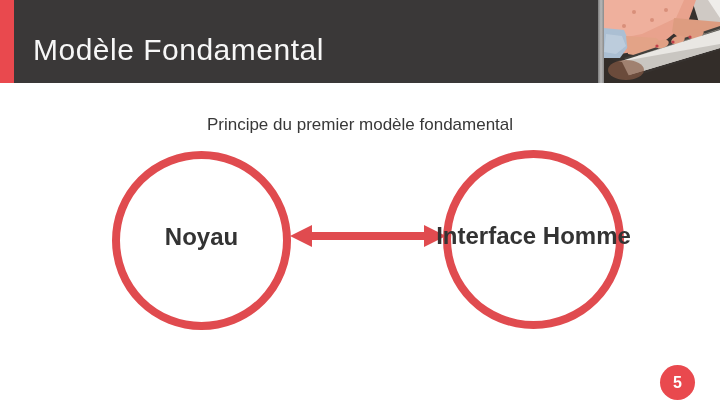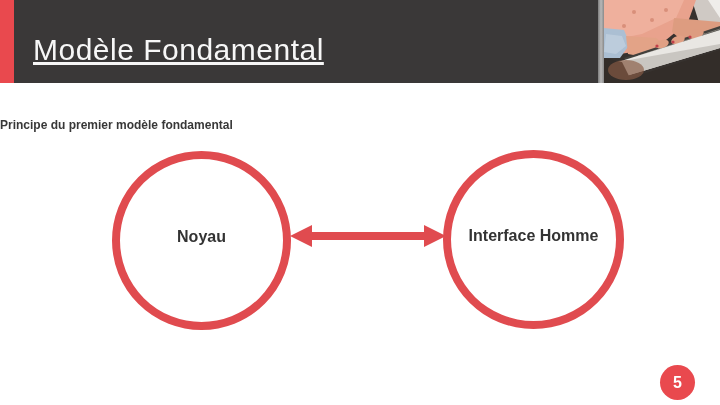--- a/index.html
+++ b/index.html
@@ -24,59 +24,58 @@
     background: #3A3838;
     display: flex; align-items: center;
   }
   .titlebar h1 {
     margin: 16px 0 0 19px;
     color: #F7F7F7;
     font-size: 30px;
     font-weight: 400;
     letter-spacing: 0.5px;
     white-space: nowrap;
-    text-decoration: underline;
   }
   .header-divider {
     position: absolute; left: 598px; top: 0;
     width: 6px; height: 83px;
     background: linear-gradient(90deg, #7e7e7e, #b9b9b9 50%, #8a8a8a);
   }
   .photo {
     position: absolute; left: 604px; top: 0;
     width: 116px; height: 83px;
     overflow: hidden;
   }
   .photo svg { display: block; }
 
   
   .subtitle {
     position: absolute; left: 0; top: 115px;
     width: 720px;
-    text-align: left;
+    text-align: center;
     color: #383838;
-    font-size: 12px;
-    font-weight: 700;
+    font-size: 17px;
+    font-weight: 400;
     line-height: 20px;
   }
 
   
   .node {
     position: absolute;
     border: 8px solid #E04B4F;
     border-radius: 50%;
     background: #ffffff;
     box-sizing: border-box;
     display: flex; align-items: center; justify-content: center;
   }
   .node-left  { left: 112px; top: 151px; width: 179px; height: 179px; }
   .node-right { left: 443px; top: 150px; width: 181px; height: 179px; align-items: center; }
   .node-label {
     color: #333333;
-    font-size: 16px;
+    font-size: 24px;
     font-weight: 700;
     line-height: 23px;
     text-align: center;
     white-space: nowrap;
     transform: translateY(-4px);
   }
   .arrow {
     position: absolute; left: 288px; top: 221px;
   }
 

